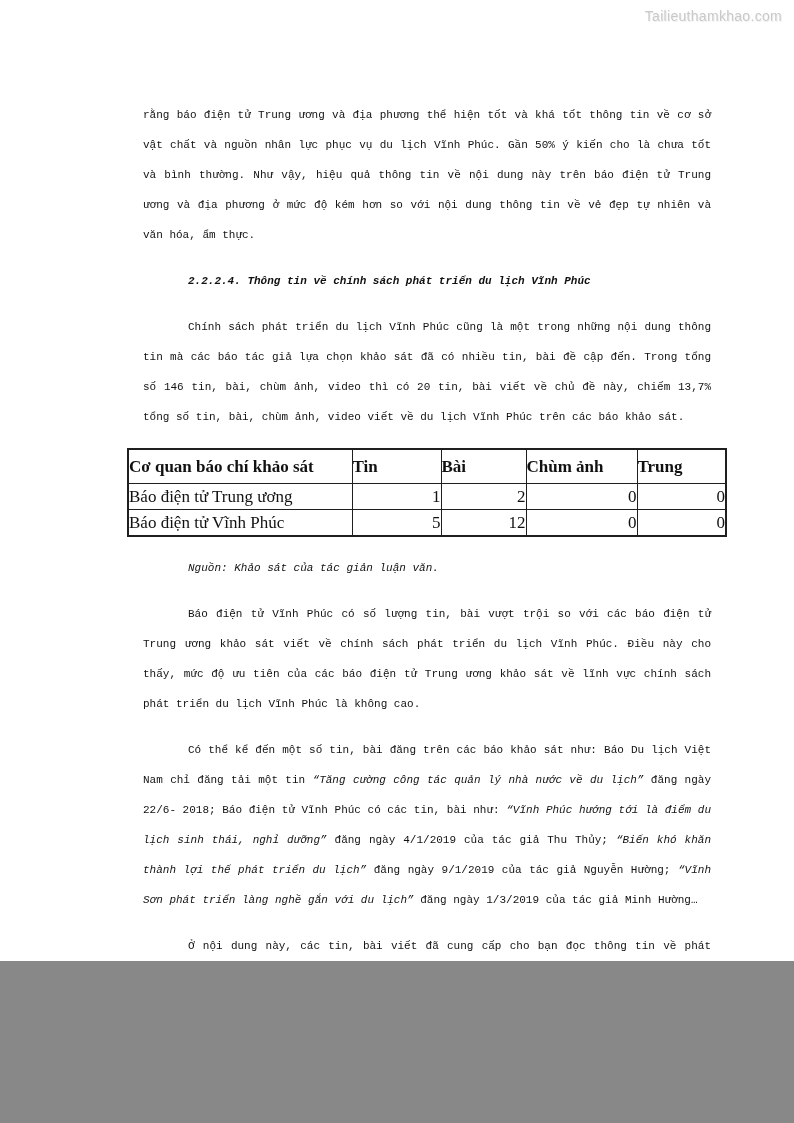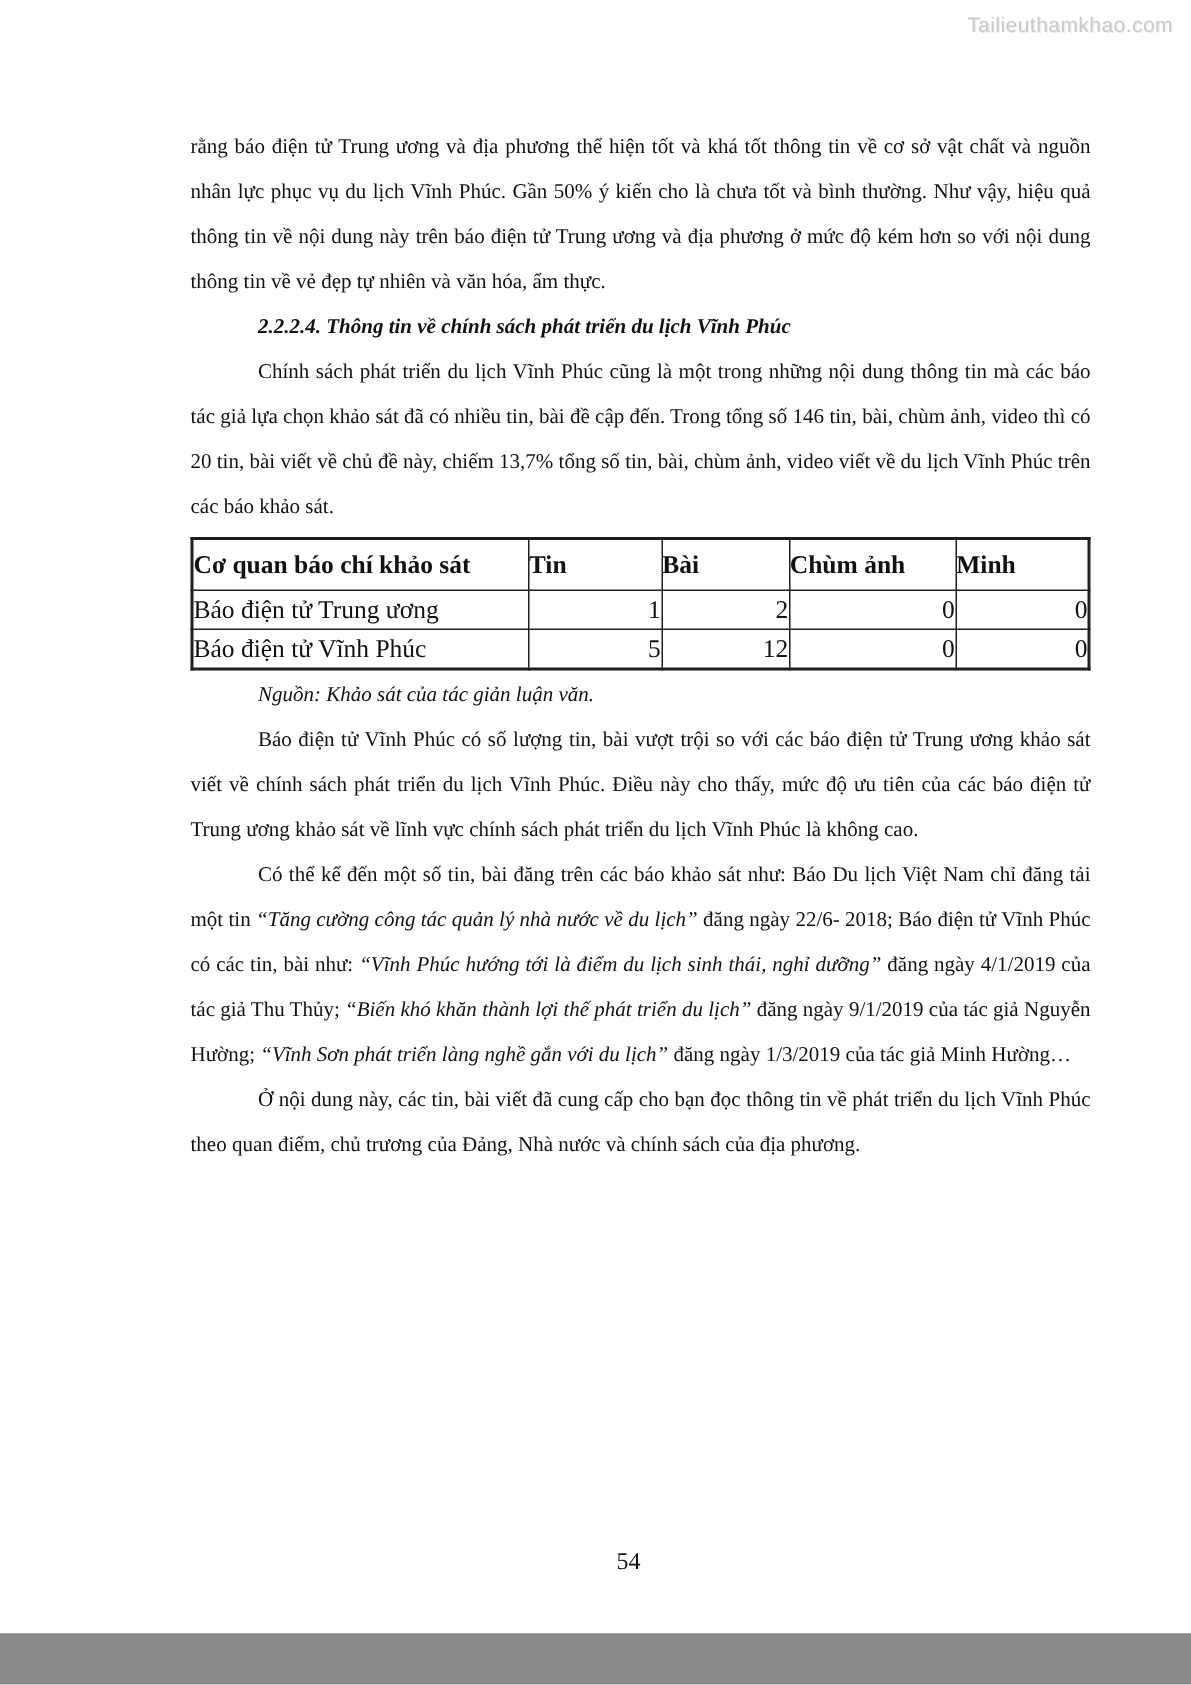--- a/index.html
+++ b/index.html
@@ -1,41 +1,42 @@
 <!DOCTYPE html>
 <html><head>
 <meta charset="utf-8">
 <style>
   html,body { margin:0; padding:0; background:#888; }
   .page {
     position:relative;
-    width:794px; height:1089px;
+    width:794px; height:961px;
     margin:0 auto;
     background:#ffffff;
     font-family:"Liberation Serif","DejaVu Serif",serif;
     color:#111111;
     overflow:hidden;
   }
   .watermark {
     position:absolute; top:8px; right:12px;
     font-family:"Liberation Sans","DejaVu Sans",sans-serif;
     font-size:14px;
     color:#c9c9c9;
     text-shadow:1px 1px 0 #f0f0f0;
     letter-spacing:0.3px;
   }
   .content {
     position:absolute; top:84px; left:127px;
     width:600px;
   }
   .para {
-    margin:0;
-    font-size:14px;
+    margin:16px;
+    font-size:11px;
     line-height:30px;
     text-align:justify;
+    font-family:Liberation Mono, monospace;
   }
   .indent { text-indent:45px; }
   .heading { font-weight:bold; font-style:italic; }
   .source  { font-style:italic; text-align:left; }
   .it      { font-style:italic; }
   .dtable {
     border-collapse:collapse;
     table-layout:fixed;
     width:598px;
     margin:4px 0 2px 0;
@@ -85,21 +86,21 @@
         <col style="width:85px">
         <col style="width:111px">
         <col style="width:89px">
       </colgroup>
       <thead>
           <tr>
             <th class="al">Cơ quan báo chí khảo sát</th>
             <th class="arh">Tin</th>
             <th class="arh">Bài</th>
             <th class="al">Chùm ảnh</th>
-            <th class="al">Minh</th>
+            <th class="al">Trung</th>
           </tr>
         </thead>
       <tbody>
           <tr>
             <td class="al">Báo điện tử Trung ương</td>
             <td class="ar">1</td>
             <td class="ar">2</td>
             <td class="ar">0</td>
             <td class="ar">0</td>
           </tr>

